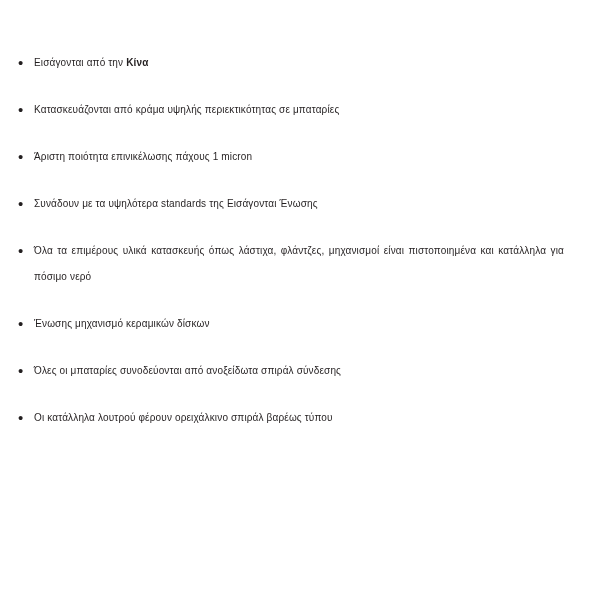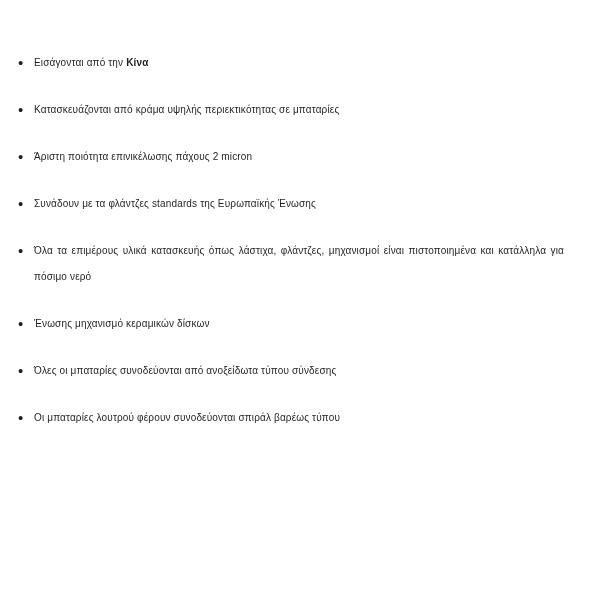--- a/index.html
+++ b/index.html
@@ -69,42 +69,42 @@
       <span class="bullet-text"><span>Εισάγονται από την </span><b>Κίνα</b><span></span></span>
     </li>
 
     <li class="bullet-item">
       <span class="bullet-marker">•</span>
       <span class="bullet-text"><span>Κατασκευάζονται από κράμα υψηλής περιεκτικότητας σε μπαταρίες</span><b></b><span></span></span>
     </li>
 
     <li class="bullet-item">
       <span class="bullet-marker">•</span>
-      <span class="bullet-text"><span>Άριστη ποιότητα επινικέλωσης  πάχους 2 micron</span><b></b><span></span></span>
+      <span class="bullet-text"><span>Άριστη ποιότητα επινικέλωσης  πάχους 1 micron</span><b></b><span></span></span>
     </li>
 
     <li class="bullet-item">
       <span class="bullet-marker">•</span>
-      <span class="bullet-text"><span>Συνάδουν με τα φλάντζες standards της Ευρωπαϊκής Ένωσης</span><b></b><span></span></span>
+      <span class="bullet-text"><span>Συνάδουν με τα υψηλότερα standards της Εισάγονται Ένωσης</span><b></b><span></span></span>
     </li>
 
     <li class="bullet-item">
       <span class="bullet-marker">•</span>
       <span class="bullet-text"><span>Όλα τα επιμέρους υλικά κατασκευής όπως λάστιχα, φλάντζες, μηχανισμοί είναι πιστοποιημένα και κατάλληλα για πόσιμο νερό</span><b></b><span></span></span>
     </li>
 
     <li class="bullet-item">
       <span class="bullet-marker">•</span>
       <span class="bullet-text"><span>Ένωσης μηχανισμό κεραμικών δίσκων</span><b></b><span></span></span>
     </li>
 
     <li class="bullet-item">
       <span class="bullet-marker">•</span>
-      <span class="bullet-text"><span>Όλες οι μπαταρίες συνοδεύονται από ανοξείδωτα τύπου σύνδεσης</span><b></b><span></span></span>
+      <span class="bullet-text"><span>Όλες οι μπαταρίες συνοδεύονται από ανοξείδωτα σπιράλ σύνδεσης</span><b></b><span></span></span>
     </li>
 
     <li class="bullet-item">
       <span class="bullet-marker">•</span>
-      <span class="bullet-text"><span>Οι μπαταρίες λουτρού φέρουν συνοδεύονται σπιράλ βαρέως τύπου</span><b></b><span></span></span>
+      <span class="bullet-text"><span>Οι κατάλληλα λουτρού φέρουν ορειχάλκινο σπιράλ βαρέως τύπου</span><b></b><span></span></span>
     </li>
 
   </ul>
 </div>
 
 </body></html>

